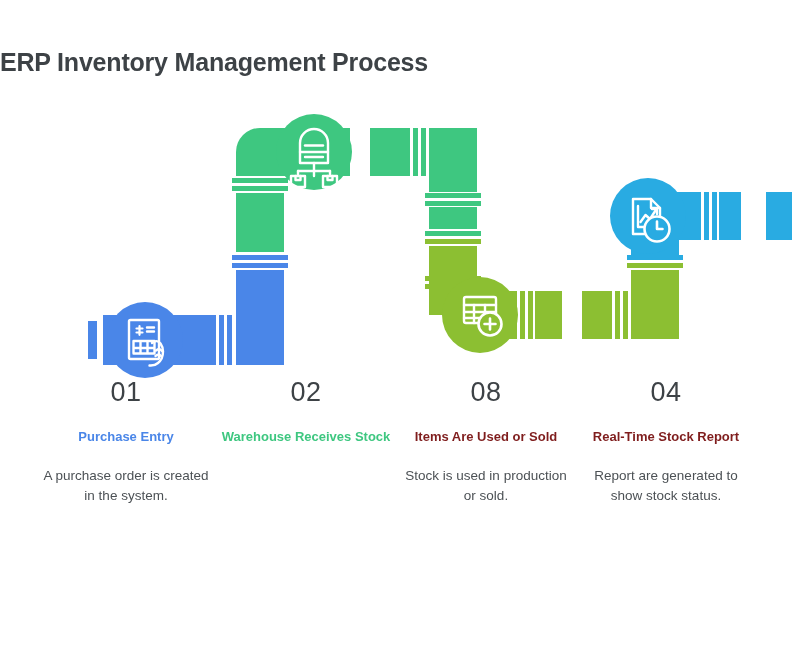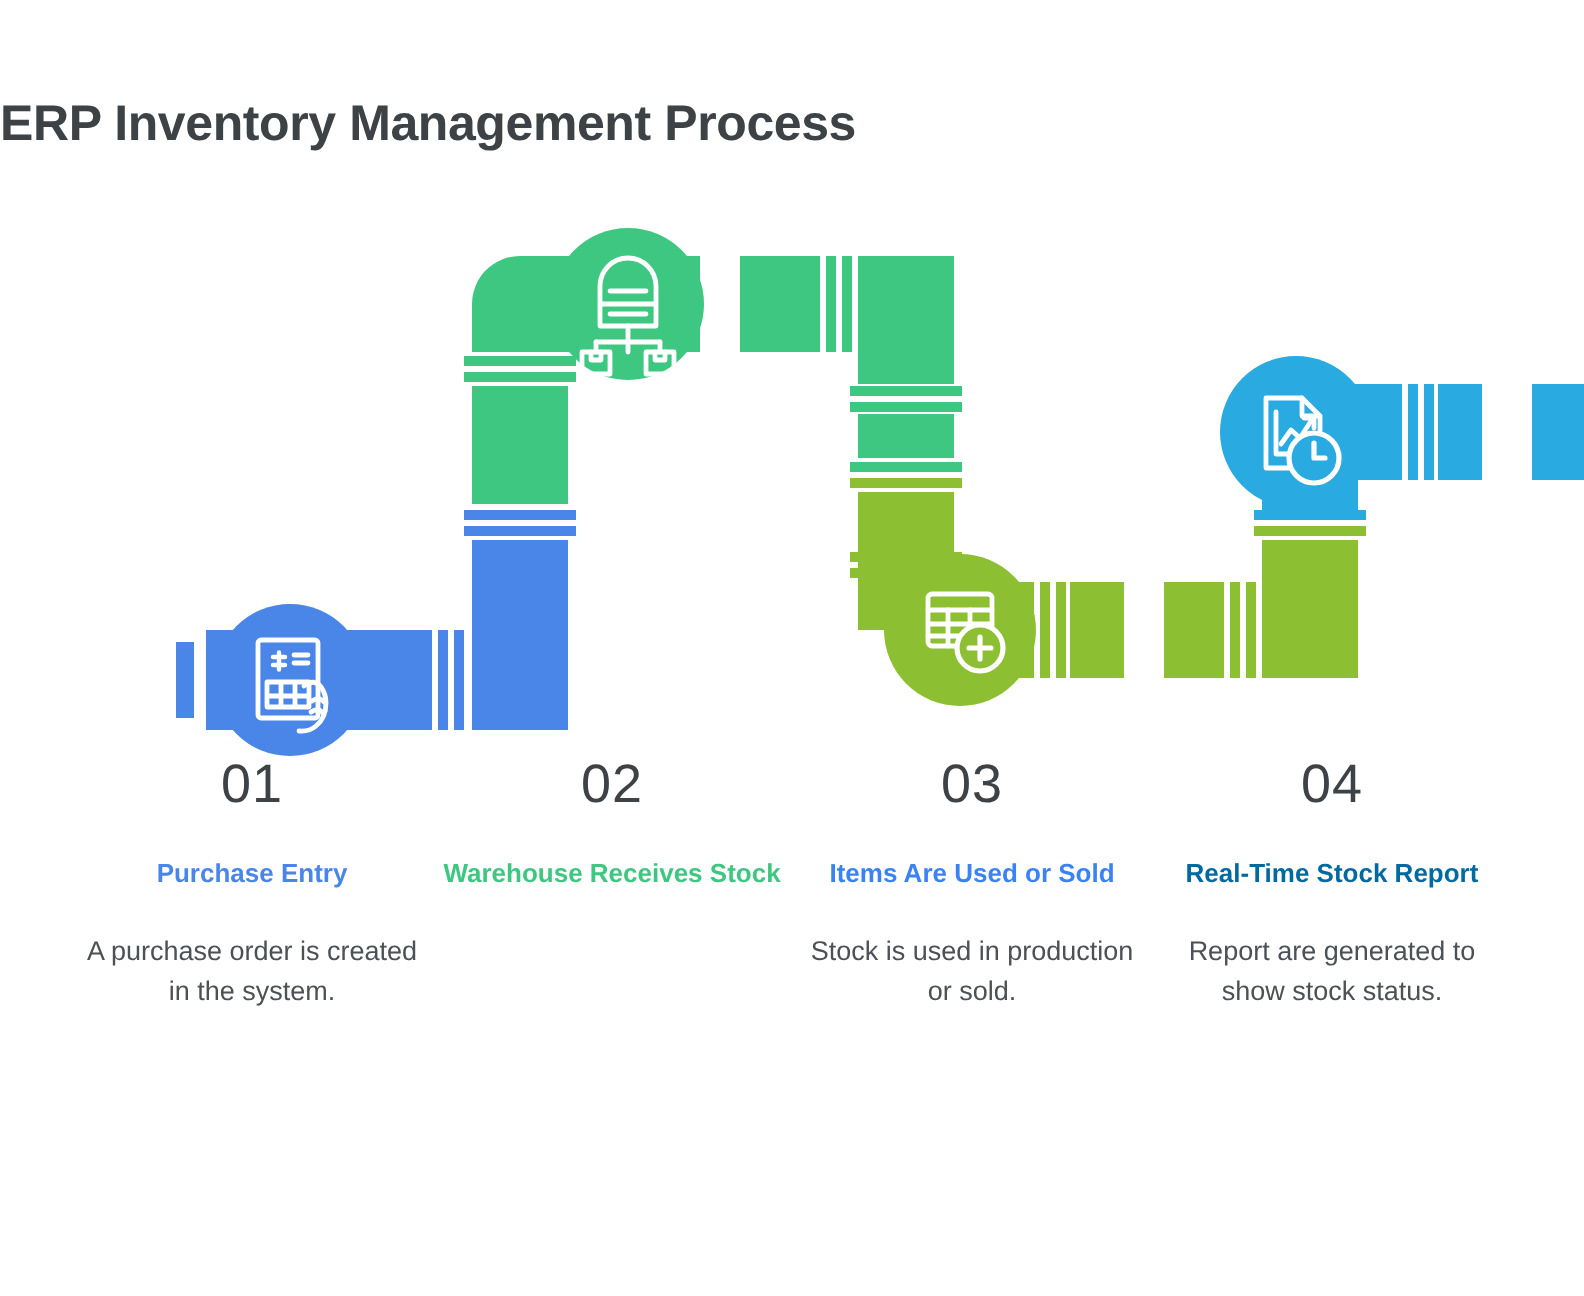--- a/index.html
+++ b/index.html
@@ -258,24 +258,24 @@
     <div class="step-title" style="color:#4a86e8">Purchase Entry</div>
     <div class="step-desc">A purchase order is created in the system.</div>
   </div>
 
   <div class="step-col">
     <div class="step-number">02</div>
     <div class="step-title" style="color:#3ec780">Warehouse Receives Stock</div>
   </div>
 
   <div class="step-col">
-    <div class="step-number">03</div>
-    <div class="step-title" style="color:#3b82f6">Items Are Used or Sold</div>
+    <div class="step-number">08</div>
+    <div class="step-title" style="color:#7f1d1d">Items Are Used or Sold</div>
     <div class="step-desc">Stock is used in production or sold.</div>
   </div>
 
   <div class="step-col">
     <div class="step-number">04</div>
-    <div class="step-title" style="color:#0369a1">Real-Time Stock Report</div>
+    <div class="step-title" style="color:#7f1d1d">Real-Time Stock Report</div>
     <div class="step-desc">Report are generated to show stock status.</div>
   </div>
 
 </div>
 
 </body></html>

